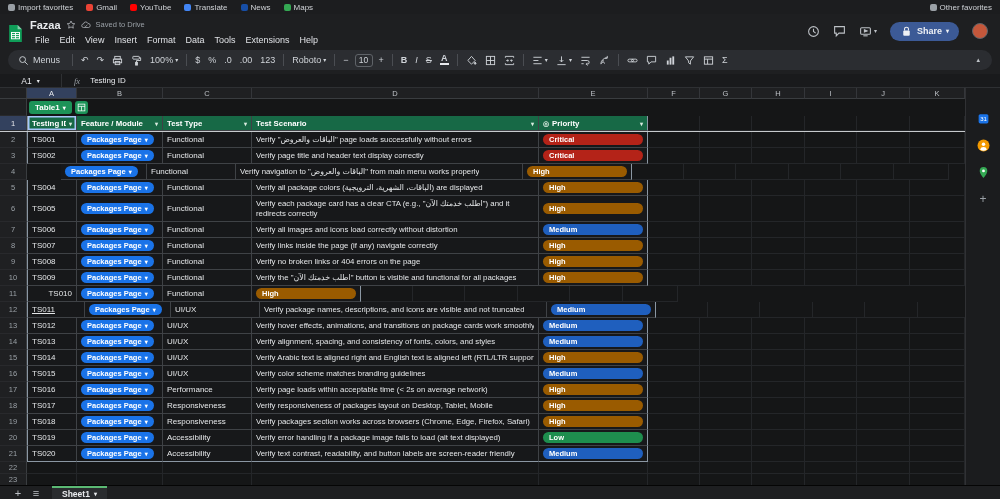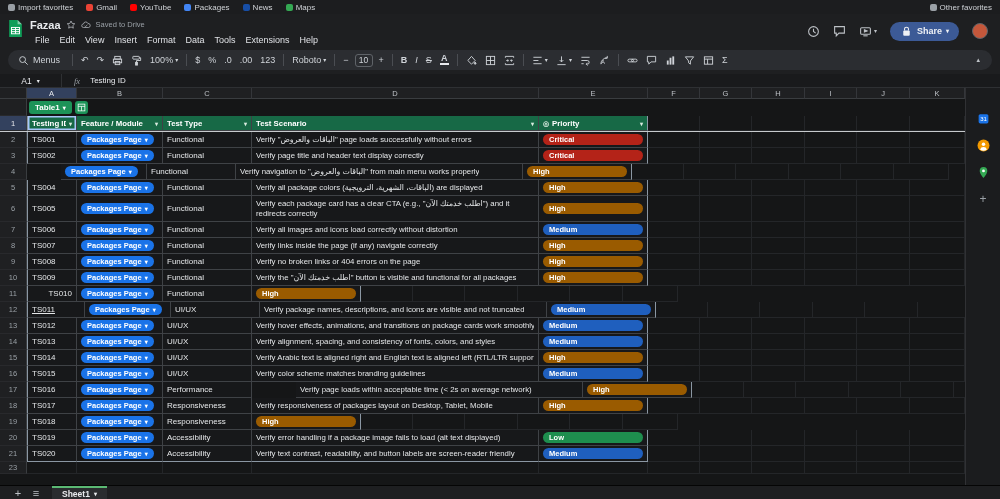--- a/index.html
+++ b/index.html
@@ -7,21 +7,21 @@
   .screen{width:1000px;height:499px;display:flex;flex-direction:column;background:#141515;color:#e8eaed;position:relative}
 
   
   .bookmarks{height:14px;flex:none;background:#1c1d1f;display:flex;align-items:center;padding:0 8px;font-size:8px;color:#cfd2d6}
   .bm-item{display:inline-flex;align-items:center;gap:3px;margin-right:13px;white-space:nowrap;cursor:default}
   .fav{width:7px;height:7px;border-radius:2px;flex:none}
   .bm-right{margin-left:auto;display:inline-flex;align-items:center;gap:3px}
 
   
   .app-header{height:34px;flex:none;background:#1e1f21;display:flex;align-items:center;justify-content:space-between;padding:0 12px 0 8px}
-  .hdr-left{display:flex;align-items:flex-start;gap:7px;padding-top:2px}
+  .hdr-left{display:flex;align-items:center;gap:7px;padding-top:2px}
   .logo svg{width:15px;height:19px;display:block;margin-top:2px}
   .title-row{display:flex;align-items:center;gap:5px;height:15px}
   .doc-title{font-size:11px;font-weight:700;color:#e8eaed}
   .icbtn{color:#bdc1c6;display:inline-flex;align-items:center}
   .icbtn svg{width:10px;height:10px;display:block}
   .saved{font-size:7.5px;color:#9aa0a6}
   .menu-row{display:flex;height:14px;align-items:center;margin-top:1px}
   .menu-item{font-size:9px;color:#dfe1e5;padding:0 5px;border-radius:4px;cursor:default}
   .hdr-right{display:flex;align-items:center;gap:13px}
   .hdr-right .icbtn svg{width:13px;height:13px}
@@ -109,21 +109,21 @@
         <span class="bm-item">
           <span class="fav" style="background: rgb(234, 67, 53);"></span>
           <span>Gmail</span>
         </span>
         <span class="bm-item">
           <span class="fav" style="background: rgb(255, 0, 0);"></span>
           <span>YouTube</span>
         </span>
         <span class="bm-item">
           <span class="fav" style="background: rgb(66, 133, 244);"></span>
-          <span>Packages</span>
+          <span>Translate</span>
         </span>
         <span class="bm-item">
           <span class="fav" style="background: rgb(23, 78, 166);"></span>
           <span>News</span>
         </span>
         <span class="bm-item">
           <span class="fav" style="background: rgb(52, 168, 83);"></span>
           <span>Maps</span>
         </span>
       </span>
@@ -916,21 +916,21 @@
           </div>
           <div class="cell tbl" style="width: 86px;">
             <span class="chip">
               <span>Packages Page</span>
               <span class="caret">▾</span>
             </span>
           </div>
           <div class="cell tbl" style="width: 89px;">
             <span>Performance</span>
           </div>
-          <div class="cell tbl" style="width: 287px; margin-left: 44px;">
+          <div class="cell tbl" style="width: 287px;">
             <span class="scen">Verify page loads within acceptable time (&lt; 2s on average network)</span>
           </div>
           <div class="cell tbl ce" style="width: 109px;">
             <span class="chip pchip" style="background: rgb(154, 91, 0);">
               <span>High</span>
             </span>
           </div>
           <div class="cell" style="width: 52px;"></div>
           <div class="cell" style="width: 52px;"></div>
           <div class="cell" style="width: 53px;"></div>
@@ -974,20 +974,23 @@
           </div>
           <div class="cell tbl" style="width: 86px;">
             <span class="chip">
               <span>Packages Page</span>
               <span class="caret">▾</span>
             </span>
           </div>
           <div class="cell tbl" style="width: 89px;">
             <span>Responsiveness</span>
           </div>
+          <div class="cell tbl" style="width: 287px;">
+            <span class="scen">Verify packages section works across browsers (Chrome, Edge, Firefox, Safari)</span>
+          </div>
           <div class="cell tbl ce" style="width: 109px;">
             <span class="chip pchip" style="background: rgb(154, 91, 0);">
               <span>High</span>
             </span>
           </div>
           <div class="cell" style="width: 52px;"></div>
           <div class="cell" style="width: 52px;"></div>
           <div class="cell" style="width: 53px;"></div>
           <div class="cell" style="width: 52px;"></div>
           <div class="cell" style="width: 53px;"></div>
@@ -1037,20 +1040,34 @@
             <span>Accessibility</span>
           </div>
           <div class="cell tbl" style="width: 287px;">
             <span class="scen">Verify text contrast, readability, and button labels are screen-reader friendly</span>
           </div>
           <div class="cell tbl ce" style="width: 109px;">
             <span class="chip pchip" style="background: rgb(31, 95, 190);">
               <span>Medium</span>
             </span>
           </div>
+          <div class="cell" style="width: 52px;"></div>
+          <div class="cell" style="width: 52px;"></div>
+          <div class="cell" style="width: 53px;"></div>
+          <div class="cell" style="width: 52px;"></div>
+          <div class="cell" style="width: 53px;"></div>
+          <div class="cell" style="width: 55px;"></div>
+        </div>
+        <div class="row empty-row">
+          <div class="rownum">22</div>
+          <div class="cell" style="width: 50px;"></div>
+          <div class="cell" style="width: 86px;"></div>
+          <div class="cell" style="width: 89px;"></div>
+          <div class="cell" style="width: 287px;"></div>
+          <div class="cell" style="width: 109px;"></div>
           <div class="cell" style="width: 52px;"></div>
           <div class="cell" style="width: 52px;"></div>
           <div class="cell" style="width: 53px;"></div>
           <div class="cell" style="width: 52px;"></div>
           <div class="cell" style="width: 53px;"></div>
           <div class="cell" style="width: 55px;"></div>
         </div>
         <div class="row empty-row">
           <div class="rownum">23</div>
           <div class="cell" style="width: 50px;"></div>

